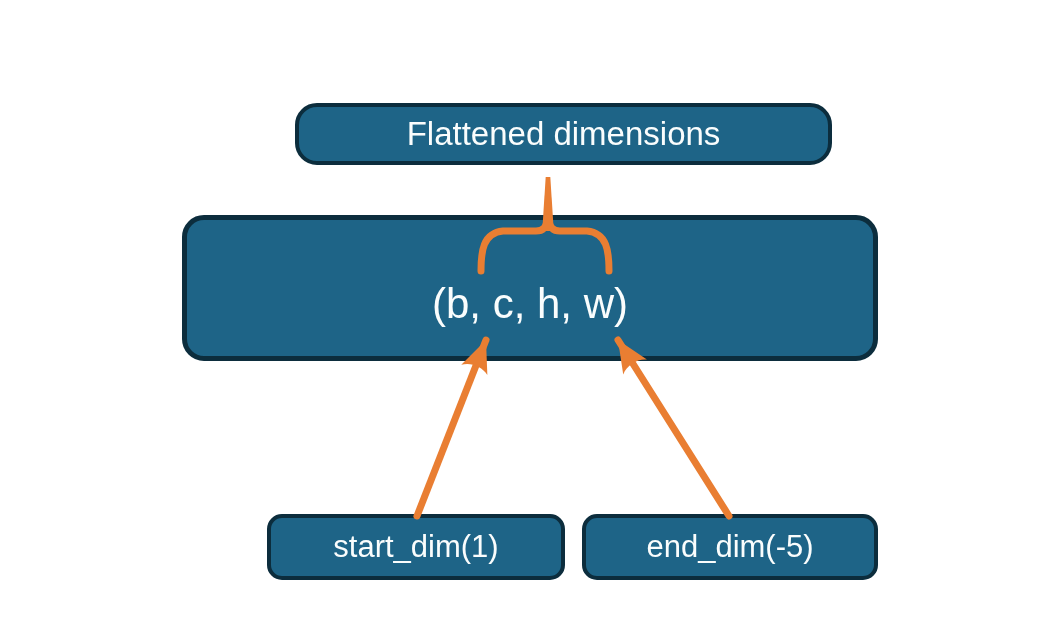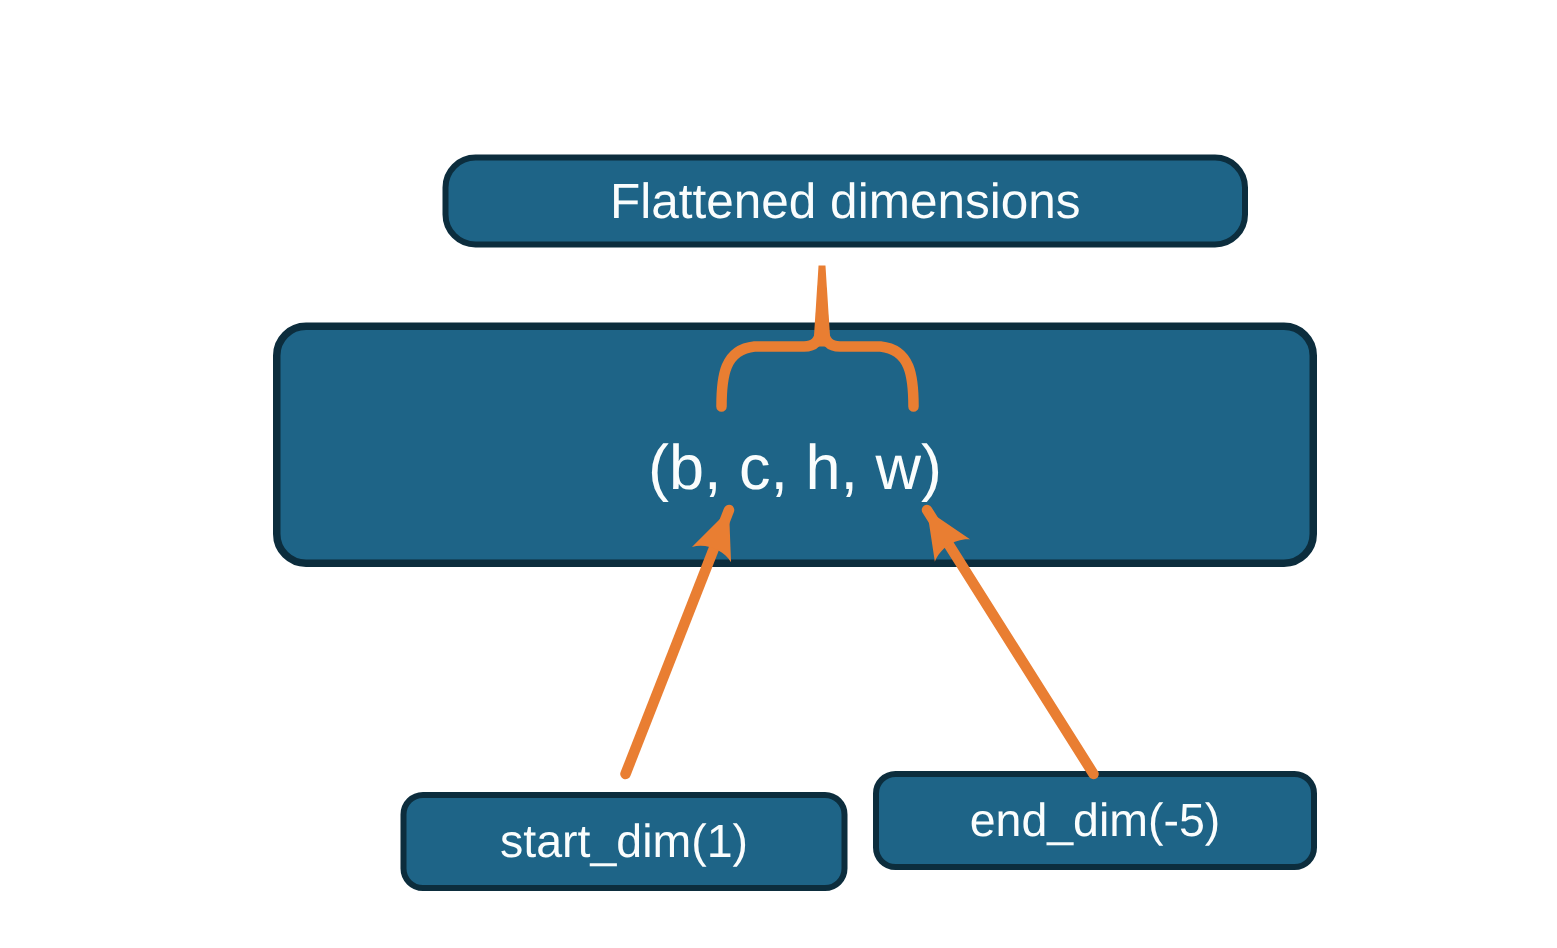--- a/index.html
+++ b/index.html
@@ -24,27 +24,27 @@
     border:4px solid var(--box-border);
     display:flex;align-items:center;justify-content:center;
     color:var(--text);
   }
   .title-box{
     left:295px;top:103px;width:537px;height:62px;
     border-radius:22px;
     font-size:33px;
   }
   .main-box{
-    left:182px;top:215px;width:696px;height:163px;
+    left:182px;top:215px;width:696px;height:146px;
     border-radius:22px;border-width:5px;
     font-size:42px;
     padding-top:31px;
   }
   .start-box{
-    left:267px;top:528px;width:298px;height:66px;
+    left:267px;top:514px;width:298px;height:66px;
     border-radius:15px;
     font-size:31px;
   }
   .end-box{
     left:582px;top:514px;width:296px;height:66px;
     border-radius:15px;
     font-size:31px;
   }
   svg.overlay{
     position:absolute;left:0;top:0;width:1038px;height:632px;

